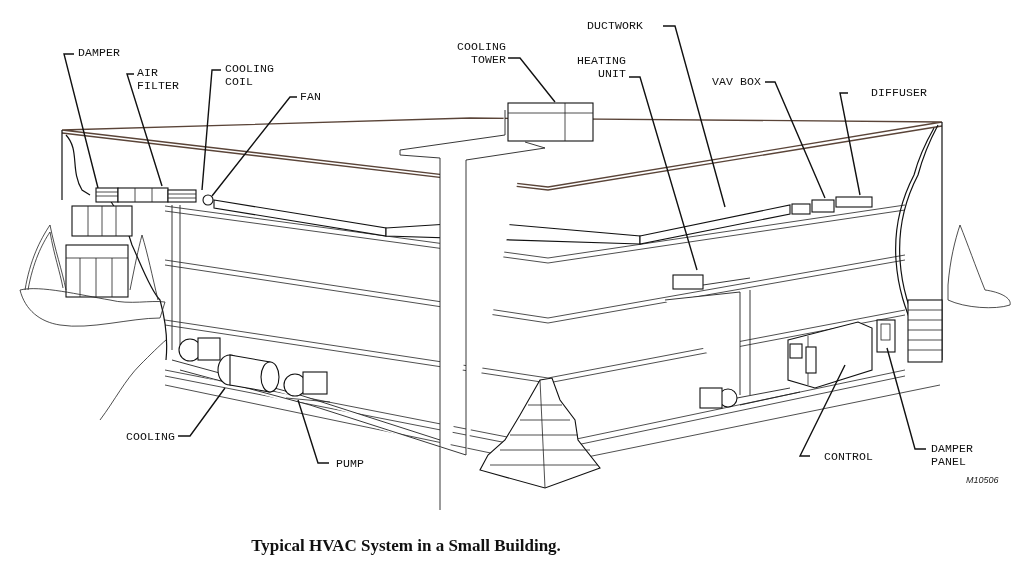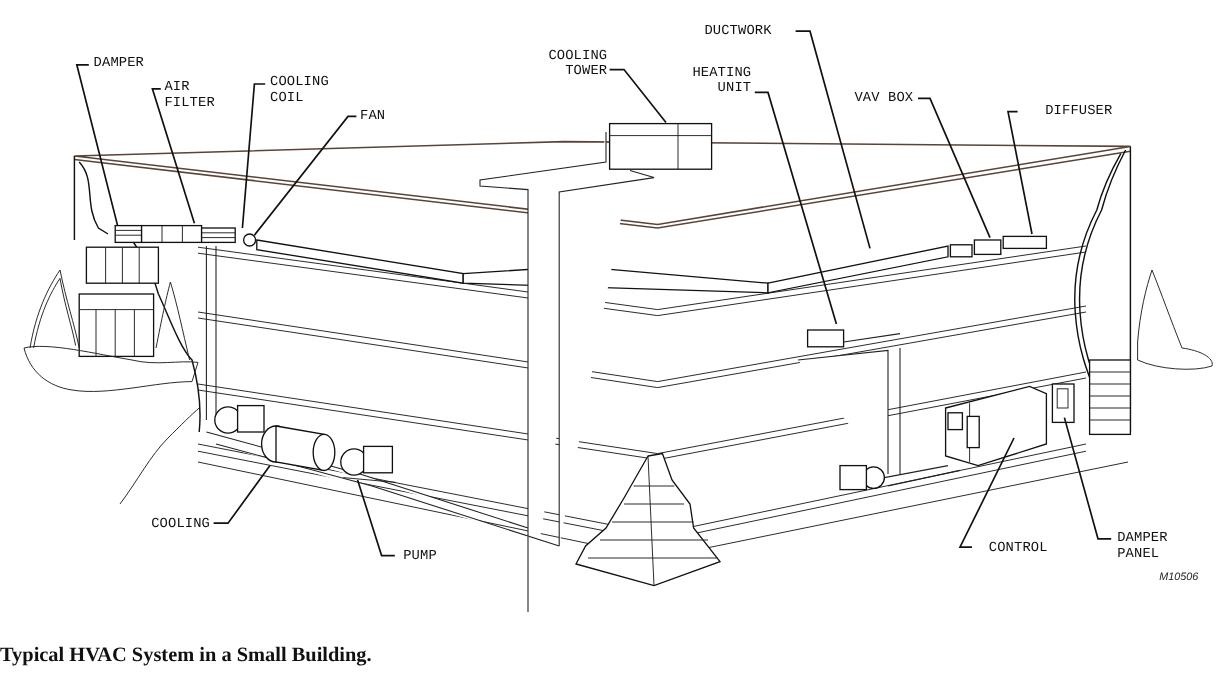--- a/index.html
+++ b/index.html
@@ -3,21 +3,21 @@
 <meta charset="utf-8">
 <style>
   html, body { margin: 0; padding: 0; background: #ffffff; }
   body { width: 1024px; height: 578px; position: relative; overflow: hidden;
          font-family: "Liberation Sans", sans-serif; }
   #stage { position: absolute; left: 0; top: 0; width: 1024px; height: 578px; }
   .lbl { position: absolute; font-family: Liberation Mono, monospace;
          font-size: 11.5px; color: #111; line-height: 13px; white-space: pre; letter-spacing: 0.1px; }
   .lbl.right { text-align: right; }
   .fig-id { position: absolute; font-size: 9px; color: #222; font-family: "Liberation Sans", sans-serif; }
-  .caption { position: absolute; left: 0; width: 812px; top: 536px; text-align: left;
+  .caption { position: absolute; left: 0; width: 812px; top: 536px; text-align: center;
              font-family: "Liberation Serif", serif; font-weight: bold; font-size: 17px; color: #111; }
   svg .bldg { stroke: #5a4438; fill: none; stroke-width: 1.3; }
   svg .ln { stroke: #111; fill: none; stroke-width: 1.2; }
   svg .thin { stroke: #222; fill: none; stroke-width: 0.8; }
   svg .pipe { stroke: #222; fill: #fff; stroke-width: 0.9; }
   svg .eq { stroke: #111; fill: #fff; stroke-width: 1.1; }
   svg .leader { stroke: #111; fill: none; stroke-width: 1.4; }
 </style>
 </head>
 <body>

